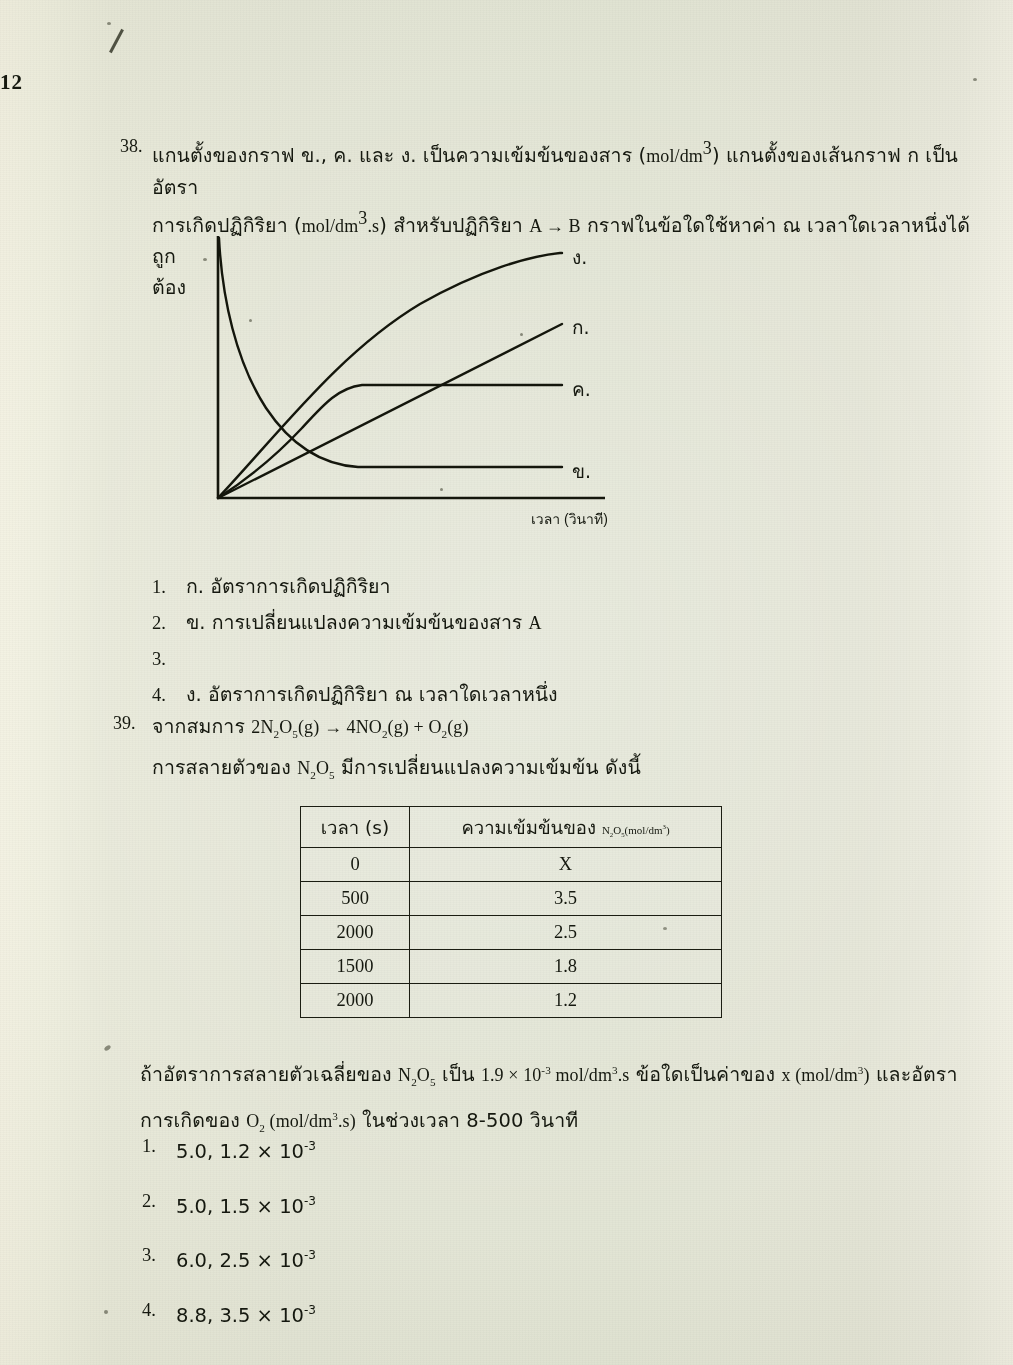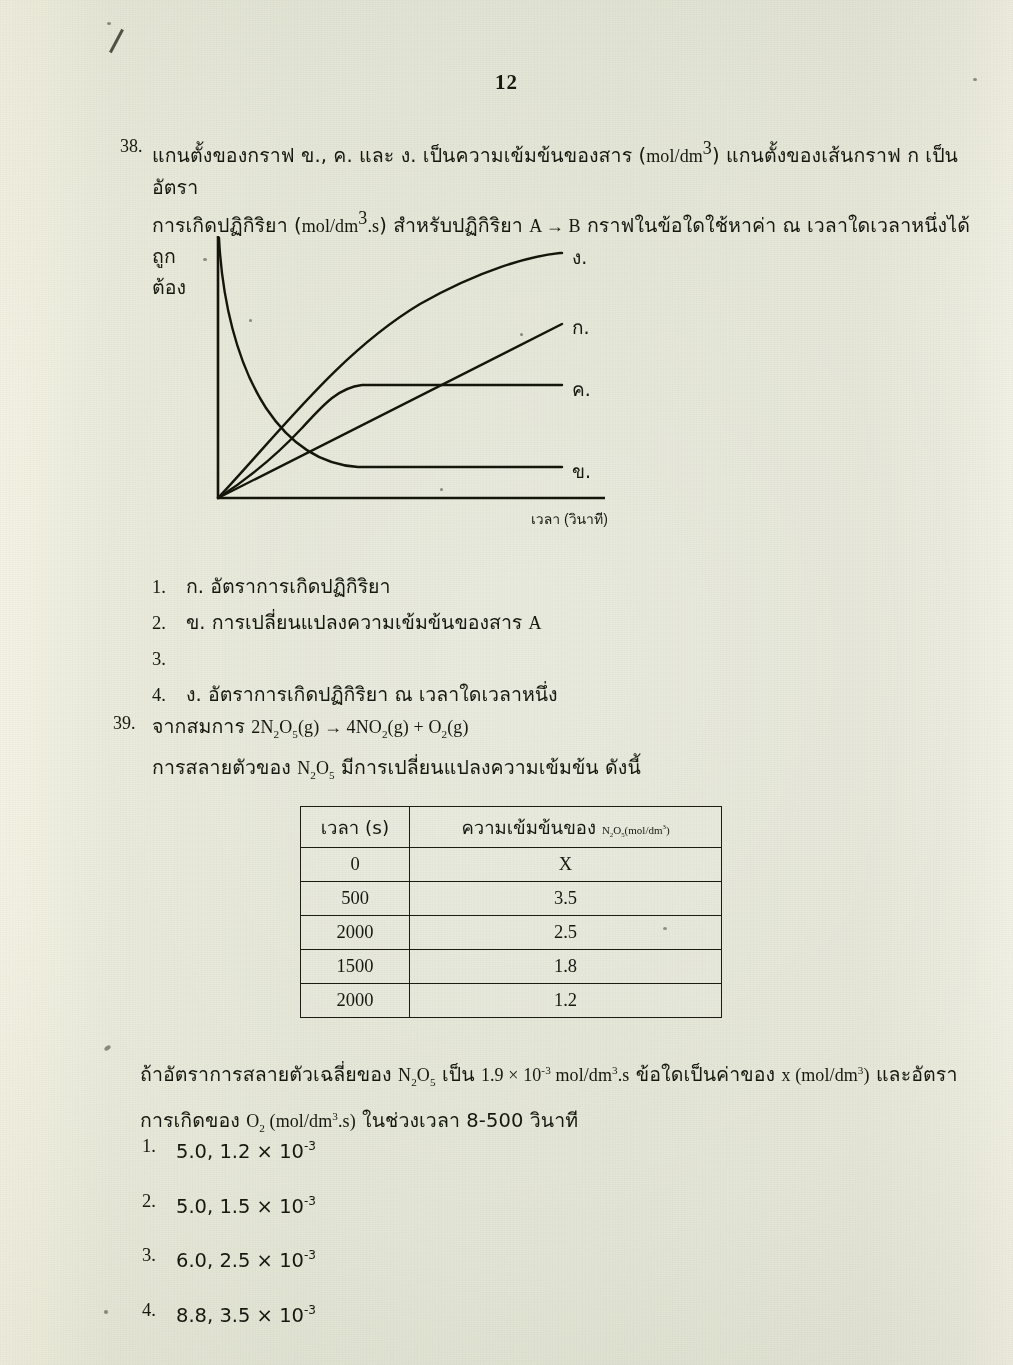--- a/index.html
+++ b/index.html
@@ -24,21 +24,21 @@
       repeating-linear-gradient(0deg, rgba(0,0,0,0.012) 0 1px, rgba(255,255,255,0.012) 1px 2px),
       repeating-linear-gradient(90deg, rgba(0,0,0,0.010) 0 1px, rgba(255,255,255,0.010) 1px 3px);
     mix-blend-mode:multiply;
     opacity:.85;
     pointer-events:none;
   }
   #content{position:absolute;inset:0;}
 
   .pageno{
     position:absolute;left:0;right:0;top:70px;
-    text-align:center;font-weight:bold;font-size:21px;
+    font-weight:bold;font-size:21px;
     letter-spacing:1px;
     font-family:"Liberation Serif", serif;
   }
 
   
   .qnum{
     position:absolute;
     font-size:18px;
     font-family:"Liberation Serif", serif;
   }

